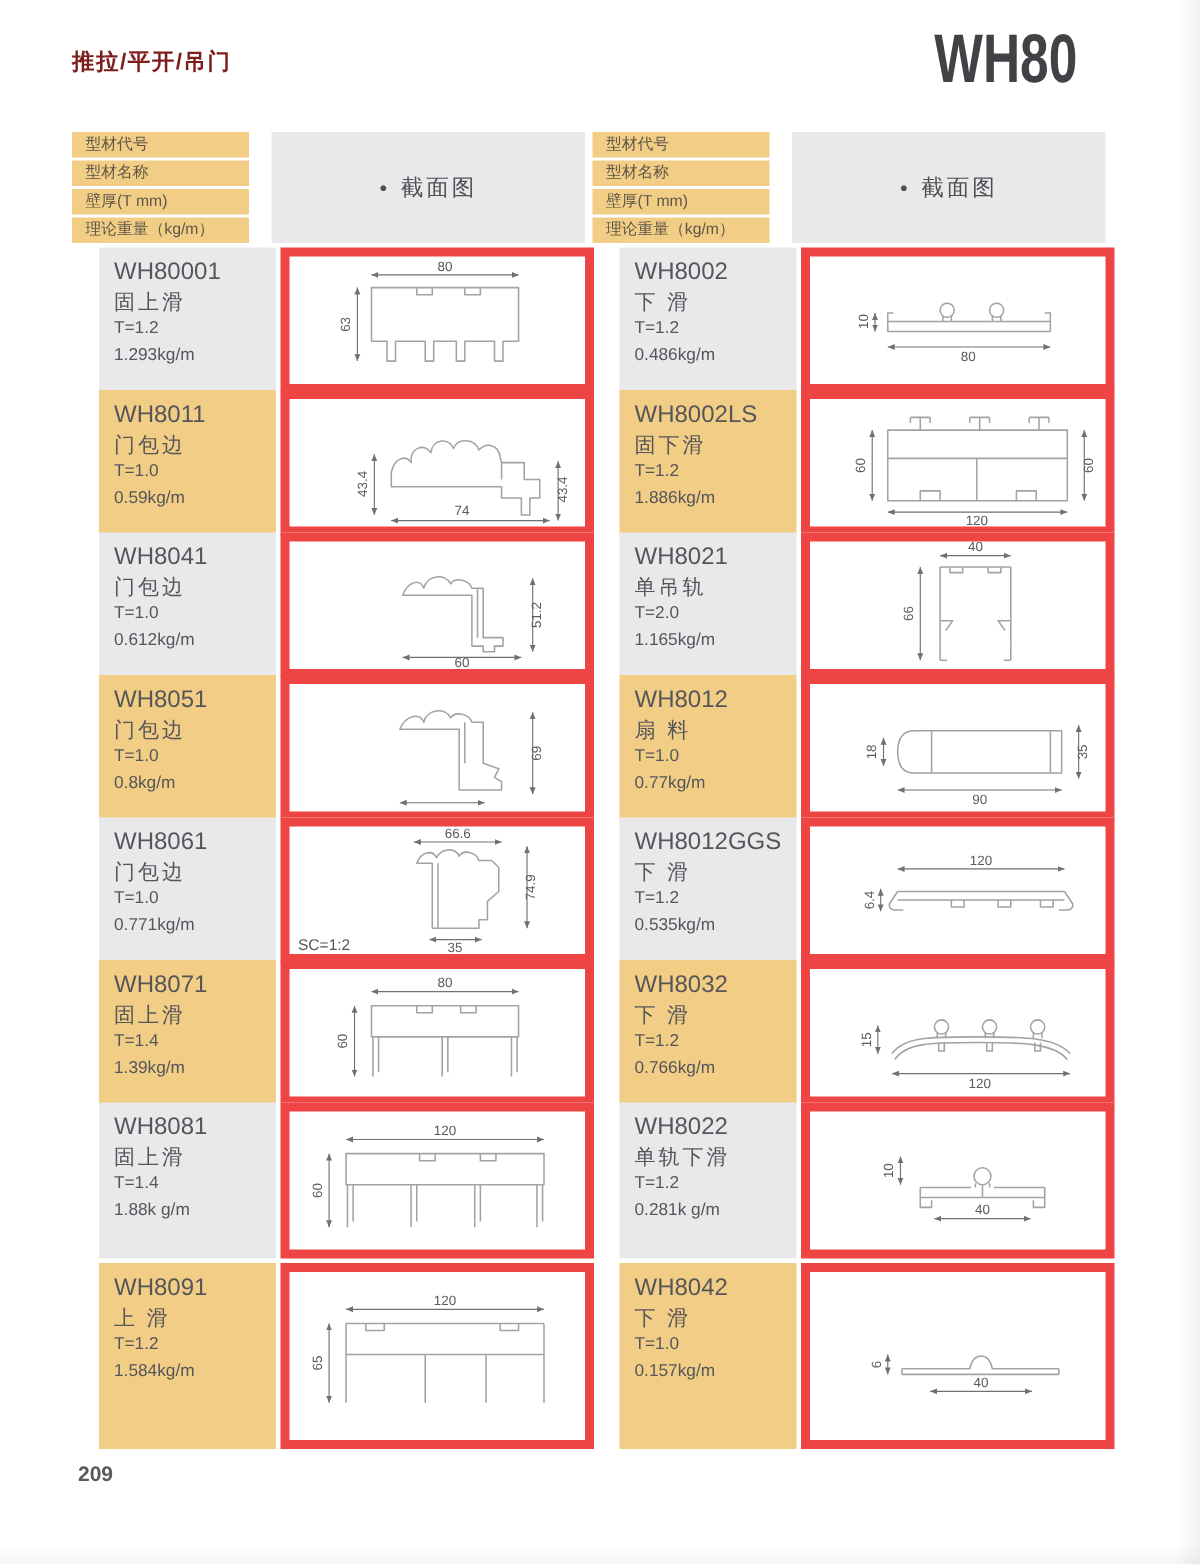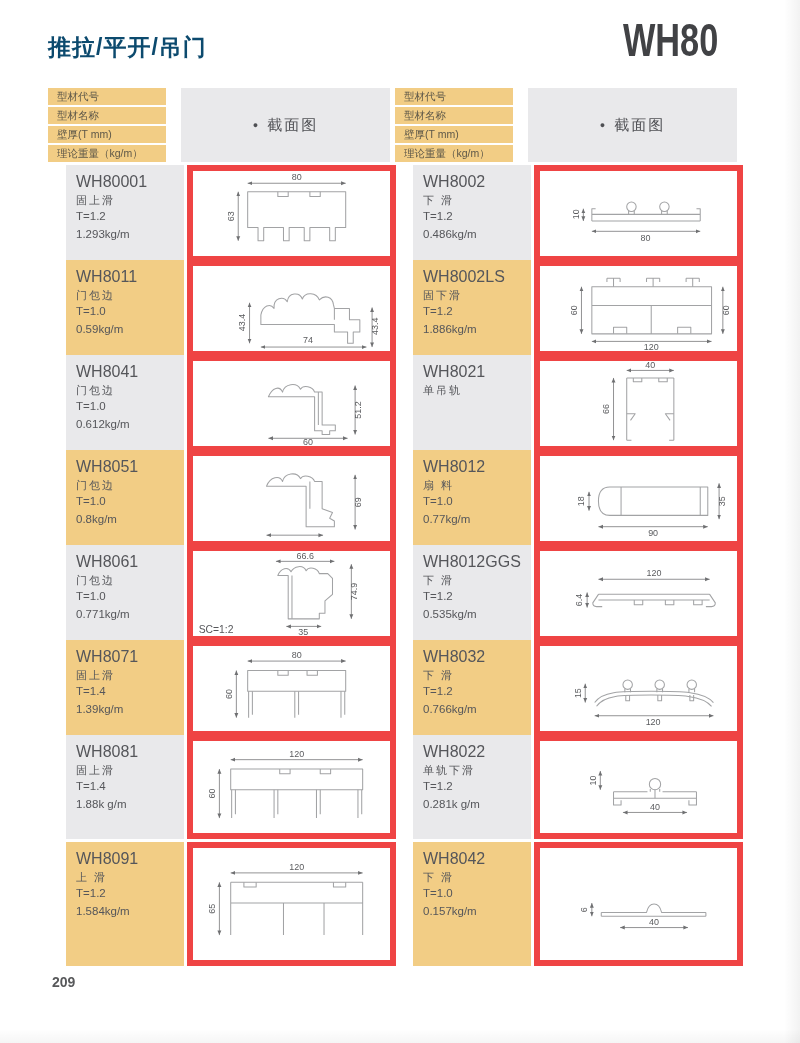--- a/index.html
+++ b/index.html
@@ -3,22 +3,22 @@
 <meta charset="utf-8">
 <style>
   html,body{margin:0;padding:0;}
   body{width:800px;height:1043px;background:#ffffff;position:relative;overflow:hidden;
        font-family:"Liberation Sans","DejaVu Sans",sans-serif;color:#55565a;}
   body::after{content:"";position:absolute;top:0;right:0;width:16px;height:100%;
        background:linear-gradient(to right,rgba(0,0,0,0),rgba(0,0,0,0.05));pointer-events:none;}
   body::before{content:"";position:absolute;left:0;bottom:0;width:100%;height:14px;
        background:linear-gradient(to bottom,rgba(0,0,0,0),rgba(0,0,0,0.04));pointer-events:none;}
 
-  .crumb{position:absolute;left:48px;top:32px;font-size:23px;font-weight:bold;
-       color:#0c4a6e;letter-spacing:1px;}
+  .crumb{position:absolute;left:48px;top:32px;font-size:15px;font-weight:bold;
+       color:#7f1d1d;letter-spacing:1px;}
   .series{position:absolute;right:82px;top:14px;font-size:44px;font-weight:bold;color:#414245;
        transform:scale(.78,1.04);transform-origin:right top;letter-spacing:0;}
   .pagenum{position:absolute;left:52px;top:974px;font-size:14px;font-weight:bold;color:#58595b;}
 
   .tbl{position:absolute;top:88px;width:330px;}
   .tbl.left{left:48px;} .tbl.right{left:395px;}
 
   .hdr{display:grid;grid-template-columns:118px 209px;column-gap:15px;}
   .hlabels{display:flex;flex-direction:column;gap:2px;}
   .hlabels .hcell{background:#f2cd85;height:17px;line-height:17px;padding-left:9px;
@@ -31,21 +31,21 @@
   .row{display:grid;grid-template-columns:118px 209px;column-gap:3px;height:92px;}
   .rows .row:nth-child(7){height:104px;}
   .rows .row:nth-child(8){height:124px;}
   .lab{background:#f2cd85;box-sizing:border-box;padding:8px 4px 0 10px;}
   .rows .row:nth-child(odd) .lab{background:#e9e9eb;}
   .dia{background:#fff;border:6px solid #ef4444;box-sizing:border-box;
        display:flex;align-items:center;justify-content:center;}
   .dia svg{width:100%;height:100%;}
 
   .code{font-size:16px;color:#55565a;}
-  .cname{font-size:11px;color:#55565a;margin-top:2px;letter-spacing:2px;}
+  .cname{font-size:14px;color:#55565a;margin-top:2px;letter-spacing:2px;}
   .spec{font-size:11.5px;color:#55565a;line-height:1.55;}
 
   .prof{fill:none;stroke:#a2a3a5;stroke-width:1.1;stroke-linejoin:round;}
   .dim{stroke:#6f7072;stroke-width:0.8;}
   .dt{font-size:9.5px;fill:#5a5b5e;font-family:"Liberation Sans",sans-serif;}
   .note{font-size:11px;fill:#55565a;font-family:"Liberation Sans",sans-serif;}
 </style>
 </head>
 <body>
 
@@ -313,20 +313,24 @@
           <line class="dim" x1="55" y1="80" x2="182" y2="80" marker-start="url(#arrw)" marker-end="url(#arrw)"></line>
           <text class="dt" x="118" y="89" text-anchor="middle">120</text>
         </svg>
       </div>
     </div>
 
     <div class="row">
       <div class="lab">
         <div class="code">WH8021</div>
         <div class="cname">单吊轨</div>
+        <div class="spec">
+            <div>T=2.0</div>
+        <div>1.165kg/m</div>
+          </div>
       </div>
       <div class="dia">
         <svg viewBox="0 0 209 90" preserveAspectRatio="xMidYMid meet">
           <path class="prof" d="M92 18 H142 M92 18 V70 M142 18 V70"></path>
           <path class="prof" d="M99 18 v4 h9 v-4 M126 18 v4 h9 v-4"></path>
           <path class="prof" d="M92 56 h9 l-5 7 M142 56 h-9 l5 7 M92 70 V84 M142 70 V84 M92 84 h5 M142 84 h-5"></path>
           <line class="dim" x1="92" y1="10" x2="142" y2="10" marker-start="url(#arrw)" marker-end="url(#arrw)"></line>
           <text class="dt" x="117" y="7" text-anchor="middle">40</text>
           <line class="dim" x1="78" y1="18" x2="78" y2="84" marker-start="url(#arrw)" marker-end="url(#arrw)"></line>
           <text class="dt" transform="rotate(-90 73 51)" x="73" y="51" text-anchor="middle">66</text>

